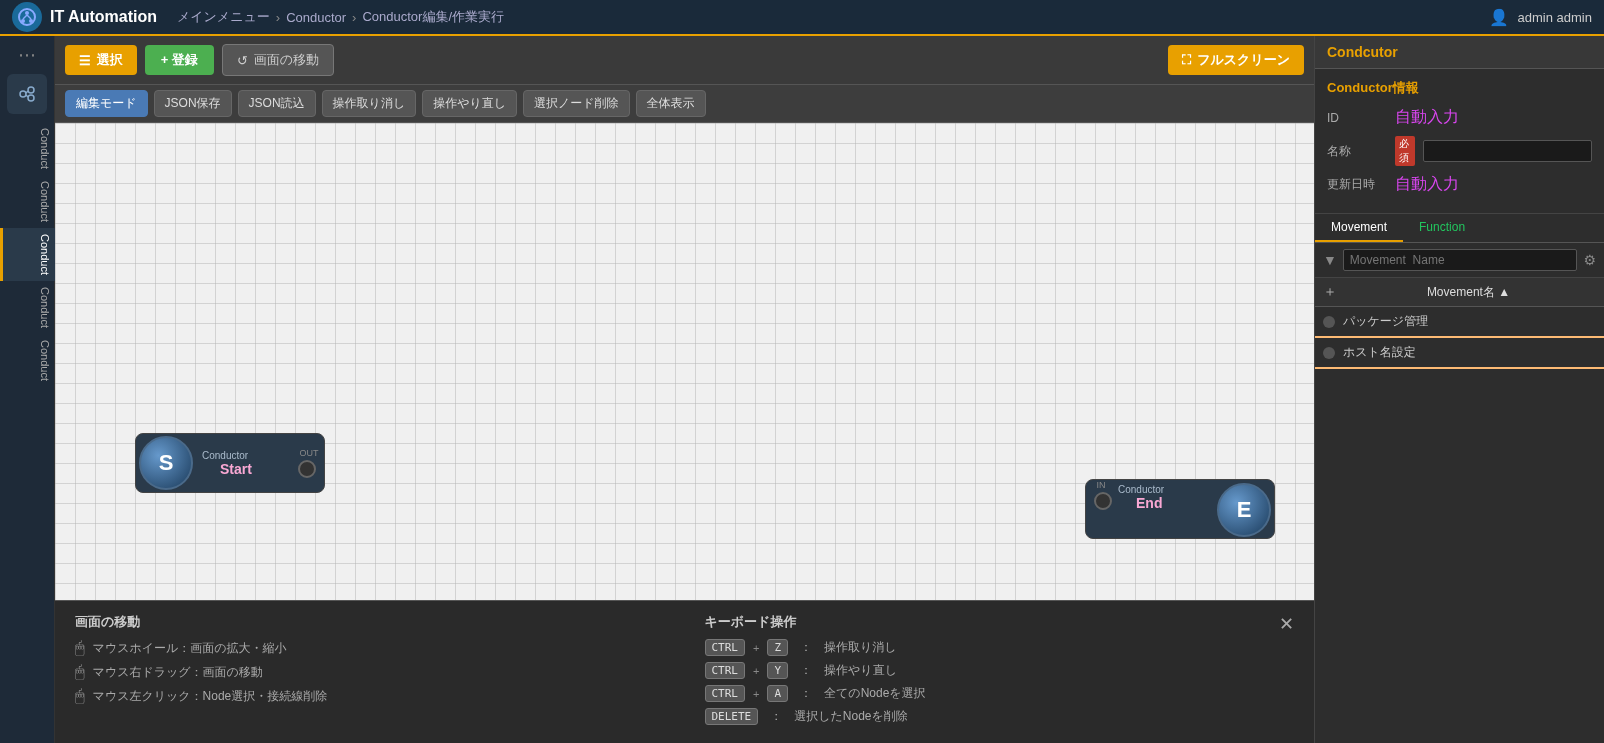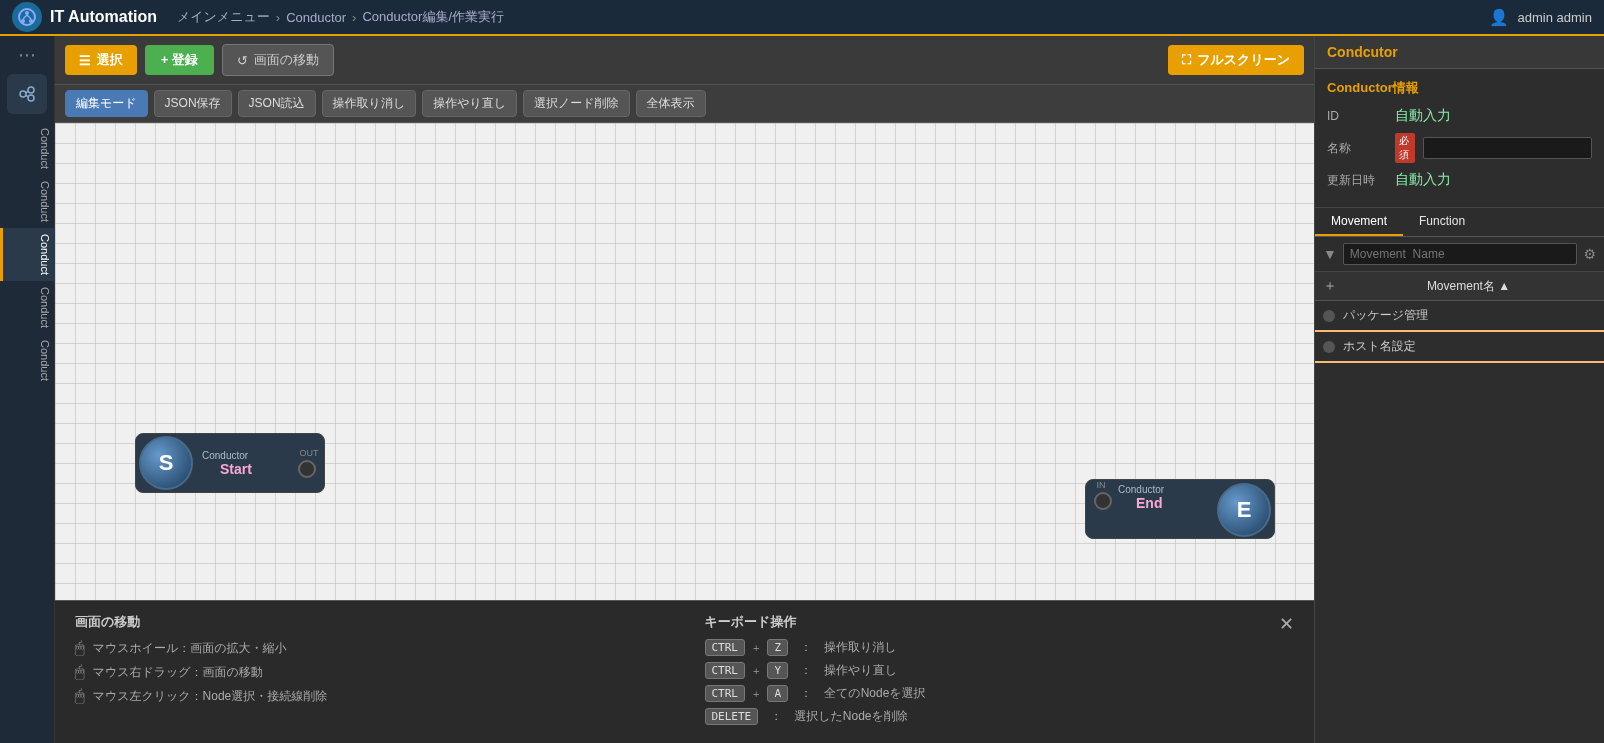--- a/index.html
+++ b/index.html
@@ -212,39 +212,39 @@
       border-bottom: 1px solid #555;
       display: flex; align-items: center;
     }
     .panel-tab {
       color: #e8a000; font-size: 14px; font-weight: bold;
     }
     .conductor-info-section { padding: 10px 12px; border-bottom: 1px solid #444; }
     .info-title { color: #e8a000; font-size: 13px; font-weight: bold; margin-bottom: 10px; }
     .info-row { display: flex; align-items: center; margin-bottom: 8px; gap: 8px; }
     .info-label { color: #aaa; font-size: 12px; width: 60px; flex-shrink: 0; }
-    .info-value { color: #86efac; font-size: 14px; }
+    .info-value { color: #d946ef; font-size: 16px; }
     .info-required {
       background: #c0392b; color: #fff; font-size: 10px; padding: 1px 4px; border-radius: 2px;
     }
     .info-input {
       flex: 1; background: #1a1a1a; border: 1px solid #555; color: #ccc;
       padding: 3px 6px; font-size: 12px; border-radius: 2px;
     }
     .remarks-section { padding: 10px 12px; border-bottom: 1px solid #444; }
     .remarks-label { color: #aaa; font-size: 12px; margin-bottom: 6px; }
     .remarks-textarea {
       width: 100%; height: 50px; background: #1a1a1a; border: 1px solid #555;
       color: #ccc; font-size: 12px; padding: 4px; border-radius: 2px; resize: none;
     }
 
     
     .panel-tabs { display: flex; border-bottom: 1px solid #555; }
     .panel-tab-btn {
-      padding: 6px 16px; font-size: 12px; cursor: pointer; color: #e5e5e5;
+      padding: 6px 16px; font-size: 12px; cursor: pointer; color: #22c55e;
       border-bottom: 2px solid transparent; background: none; border-top: none; border-left: none; border-right: none;
     }
     .panel-tab-btn.active { color: #fff; border-bottom: 2px solid #e8a000; }
 
     .movement-section { flex: 1; display: flex; flex-direction: column; overflow: hidden; }
     .movement-filter { display: flex; align-items: center; padding: 6px 8px; gap: 6px; border-bottom: 1px solid #444; }
     .filter-icon { color: #888; font-size: 14px; }
     .filter-input {
       flex: 1; background: #1a1a1a; border: 1px solid #555; color: #ccc;
       padding: 3px 6px; font-size: 12px; border-radius: 2px;

